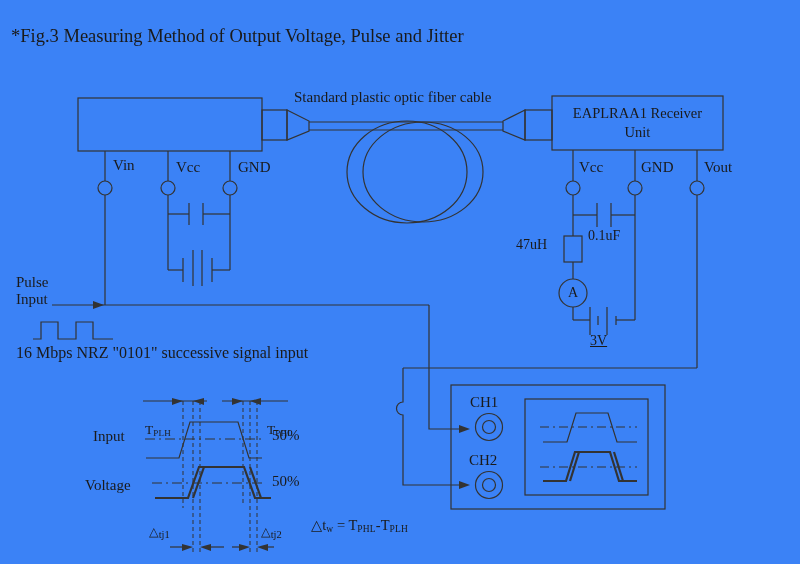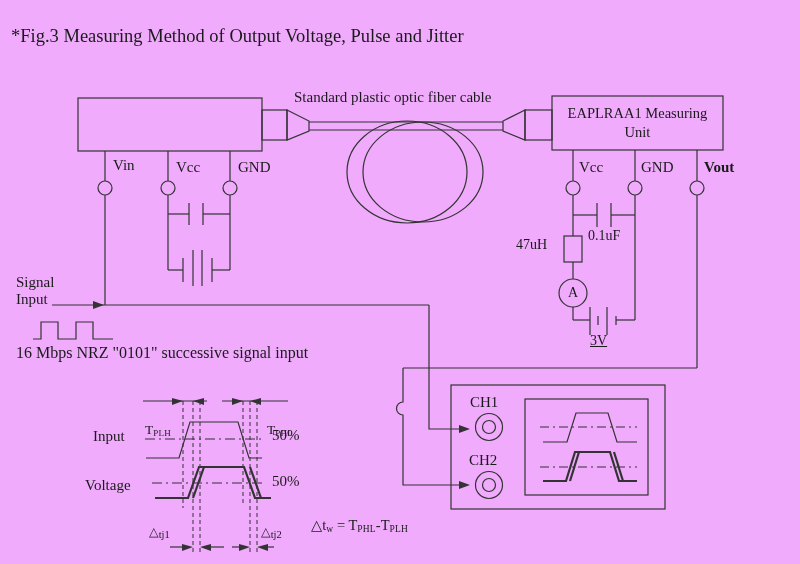--- a/index.html
+++ b/index.html
@@ -1,17 +1,17 @@
 <!DOCTYPE html>
 <html><head>
 <meta charset="utf-8">
 <style>
   html,body{margin:0;padding:0;background:#ffffff;}
   .canvas{
-    position:relative;width:800px;height:564px;background:#f0abfc;
+    position:relative;width:800px;height:564px;background:#3b82f6;
     font-family:"Liberation Serif", serif;color:#1a1a1a;overflow:hidden;
   }
   .canvas svg{position:absolute;left:0;top:0;}
   .lbl{position:absolute;white-space:nowrap;color:#1a1a1a;}
   .title{left:11px;top:26px;font-size:18.5px;}
   .cable-label{left:294px;top:89px;font-size:15px;}
   .box-label{display:flex;align-items:center;justify-content:center;text-align:center;}
   .tx-label{left:78px;top:98px;width:184px;height:53px;font-size:15.5px;}
   .rx-label{left:552px;top:96px;width:171px;height:54px;font-size:14.5px;line-height:1.3;flex-direction:column;}
   .pin{font-size:15px;}
@@ -190,34 +190,34 @@
       </g>
     </g>
   </svg>
 
   <div class="lbl title">*Fig.3 Measuring Method of Output Voltage, Pulse and Jitter</div>
 
   <div class="lbl cable-label">Standard plastic optic fiber cable</div>
 
 
   <div class="lbl box-label rx-label">
-    <span>EAPLRAA1 Measuring</span>
+    <span>EAPLRAA1 Receiver</span>
     <span>Unit</span>
   </div>
 
   <div class="lbl pin" style="left:113px;top:157px;">Vin</div>
   <div class="lbl pin" style="left:176px;top:159px;">Vcc</div>
   <div class="lbl pin" style="left:238px;top:159px;">GND</div>
 
   <div class="lbl pin" style="left:579px;top:159px;">Vcc</div>
   <div class="lbl pin" style="left:641px;top:159px;">GND</div>
-  <div class="lbl pin" style="left:704px;top:159px;font-weight:bold;">Vout</div>
+  <div class="lbl pin" style="left:704px;top:159px;">Vout</div>
 
   <div class="lbl signal-label">
-    <div>Signal</div>
+    <div>Pulse</div>
     <div>Input</div>
   </div>
 
   <div class="lbl nrz">16 Mbps NRZ "0101" successive signal input</div>
 
   <div class="lbl comp" style="left:516px;top:237px;">47uH</div>
   <div class="lbl comp" style="left:588px;top:228px;">0.1uF</div>
   <div class="lbl comp" style="left:590px;top:333px;text-decoration:underline;">3V</div>
   <div class="lbl amp">A</div>
 

